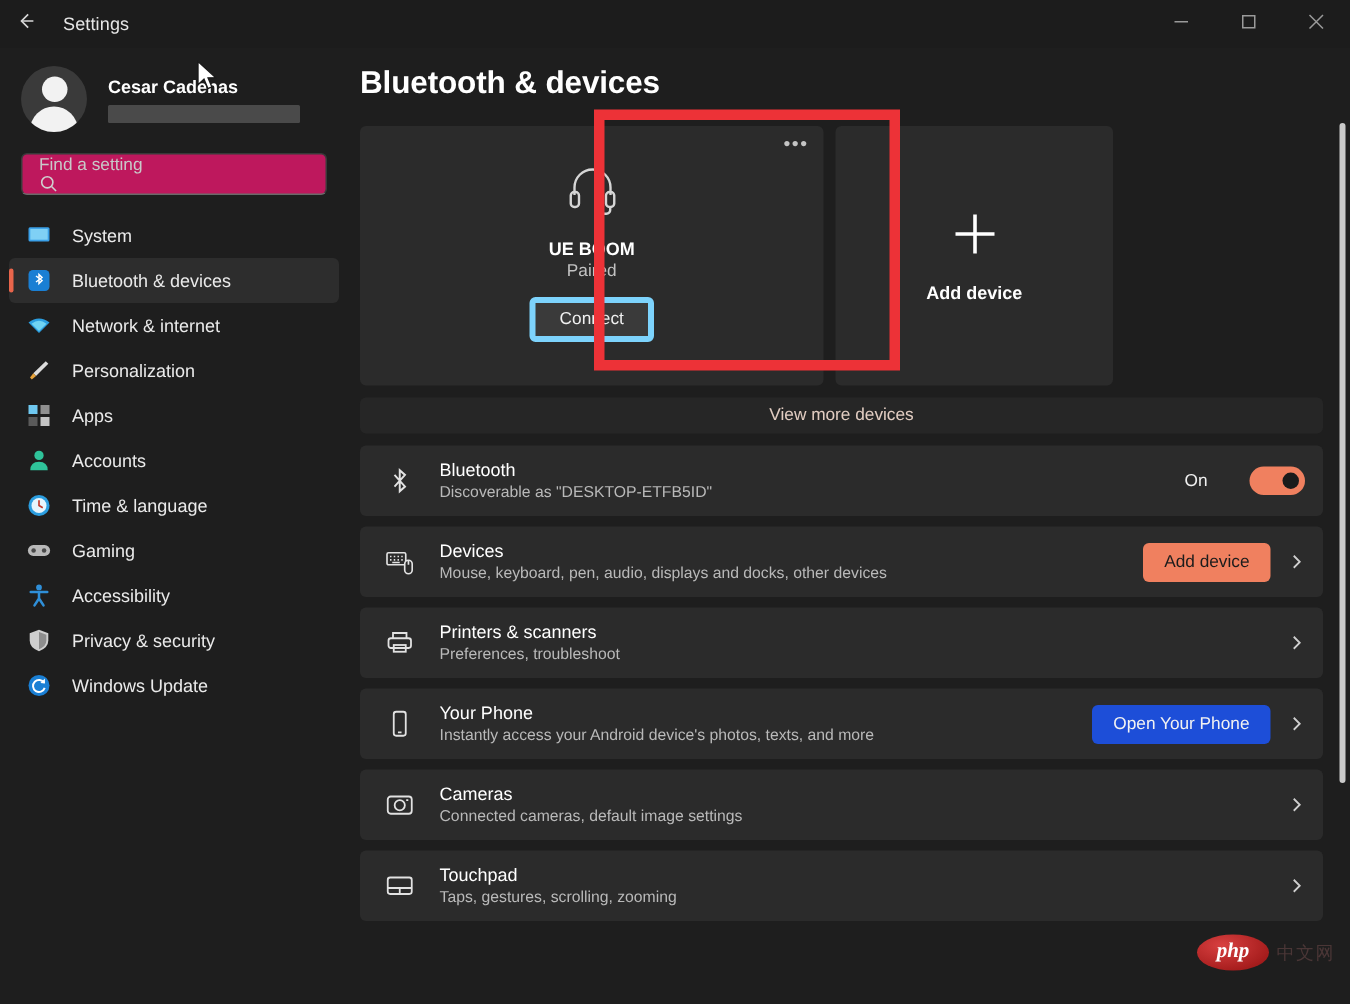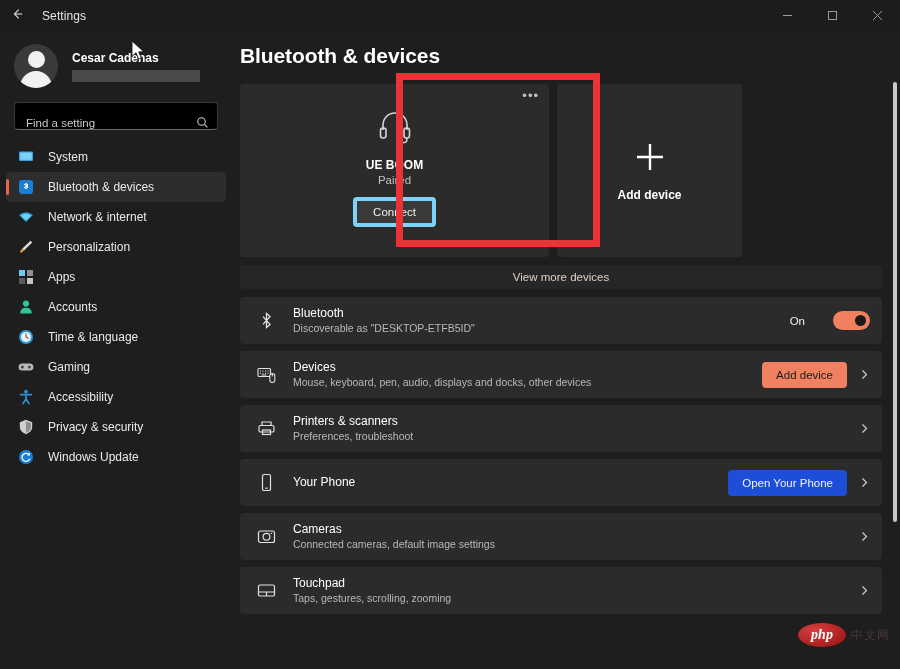--- a/index.html
+++ b/index.html
@@ -95,27 +95,28 @@
   .acct-mail-redact {
     height: 12px;
     width: 128px;
     background: #4a4a4a;
     border-radius: 1px;
   }
 
   .search-wrap { padding: 4px 14px 10px 14px; }
   .search-box {
     height: 28px;
-    background: #000000;
+    background: #be185d;
     border: 1px solid #3a3a3a;
     border-bottom: 1px solid #6a6a6a;
     border-radius: 4px;
     display: flex;
-    align-items: flex-end;
+    align-items: flex-start;
     padding: 0 8px 0 11px;
+    flex-direction: column;
   }
   .search-input {
     flex: 1;
     background: transparent;
     border: none;
     outline: none;
     color: #c9c9c9;
     font-size: 11.5px;
     font-family: "Liberation Sans", sans-serif;
   }
@@ -624,20 +625,21 @@
 
       <div class="setting-row">
         <span class="row-icon">
           <svg viewBox="0 0 19 19" fill="none" stroke="currentColor" stroke-width="1.2">
             <rect x="5.5" y="1.5" width="8" height="16" rx="1.6"></rect>
             <path d="M8.3 15.2 H10.7"></path>
           </svg>
         </span>
         <div class="row-text">
           <div class="row-title">Your Phone</div>
+          <div class="row-sub">Instantly access your Android device's photos, texts, and more</div>
         </div>
         <button class="pill-btn pill-grey">Open Your Phone</button>
         <span class="chev">
           <svg viewBox="0 0 11 11" fill="none" stroke="currentColor" stroke-width="1.2">
               <path d="M3.5 1.5 L7.5 5.5 L3.5 9.5"></path>
             </svg>
         </span>
       </div>
 
       <div class="setting-row">

